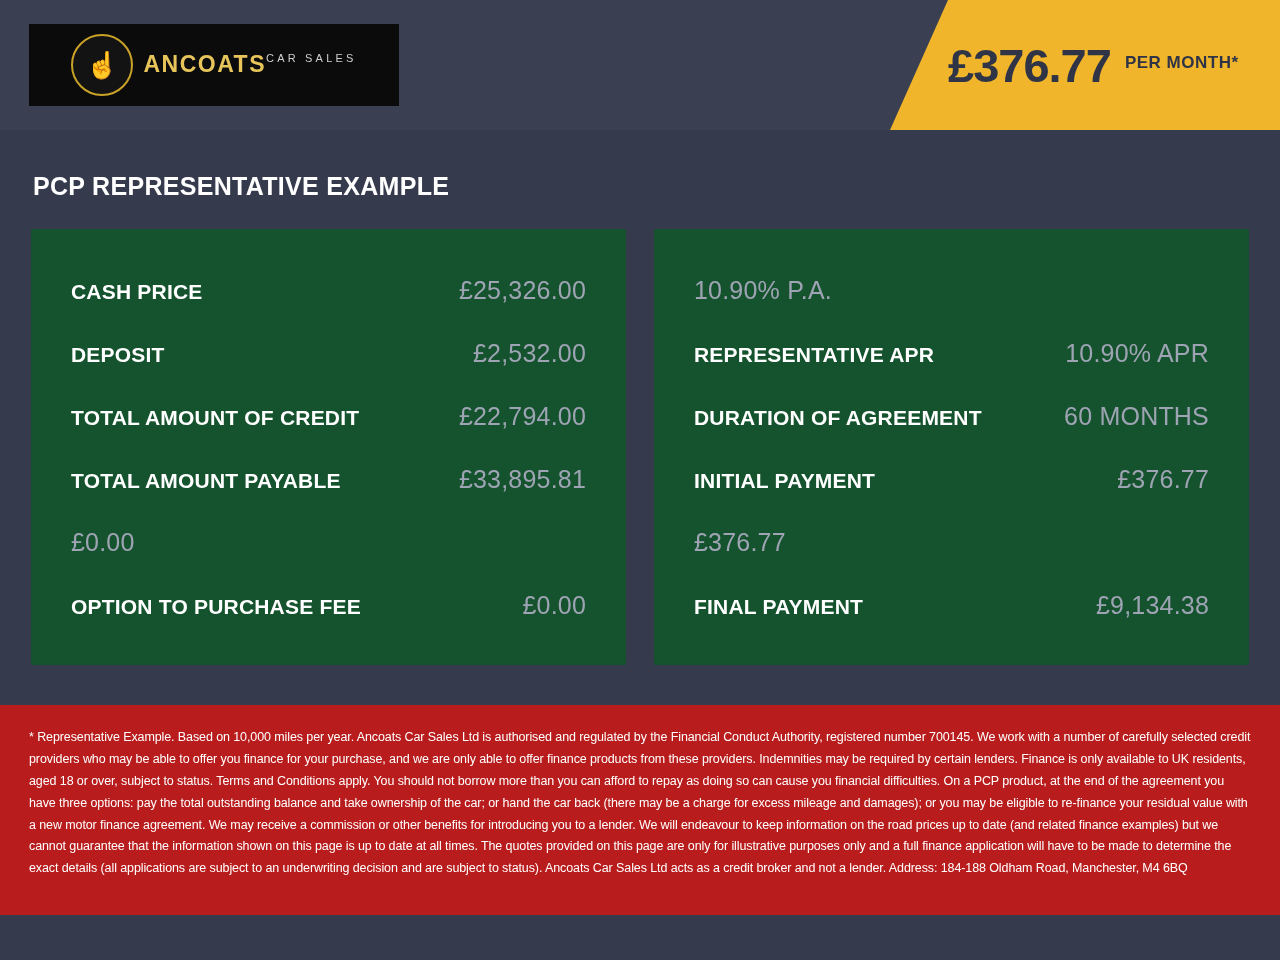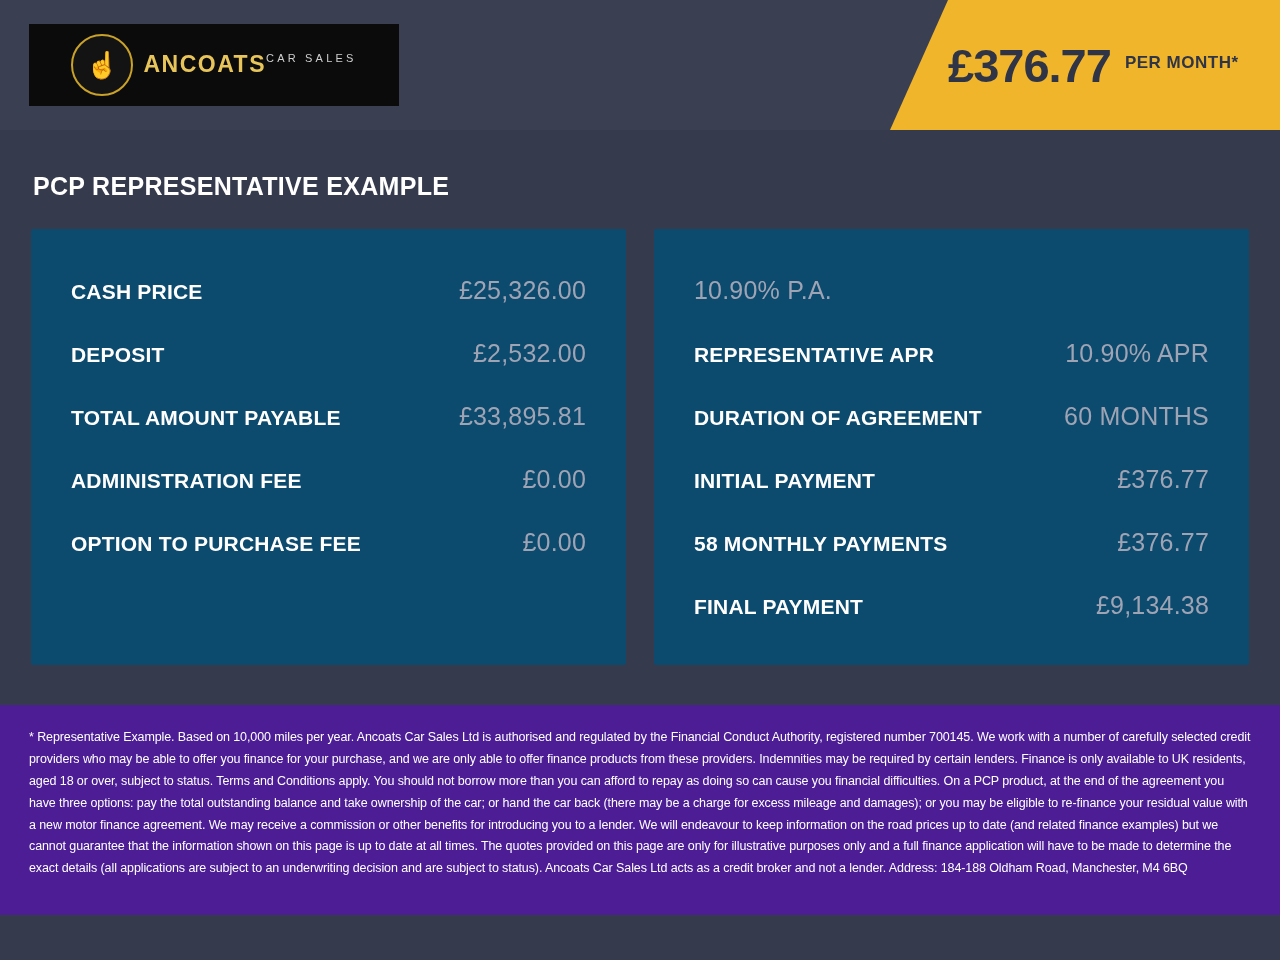--- a/index.html
+++ b/index.html
@@ -107,21 +107,21 @@
     font-weight: bold;
     letter-spacing: 0.3px;
     margin: 42px 0 28px 2px;
   }
 
   .panels {
     display: flex;
     gap: 28px;
   }
   .panel {
-    background: #0c4a6e;
+    background: #14532d;
     flex: 1;
     padding: 30px 40px 28px 40px;
     box-sizing: border-box;
     border-radius: 2px;
   }
   .row {
     display: flex;
     align-items: baseline;
     justify-content: space-between;
     padding: 17px 0;
@@ -137,21 +137,21 @@
     color: #9fa4b4;
     font-size: 25px;
     letter-spacing: 0.2px;
     white-space: nowrap;
     text-align: left;
   }
 
   
   .footer {
     margin-top: 40px;
-    background: #4c1d95;
+    background: #b91c1c;
     padding: 22px 29px 28px 29px;
     min-height: 210px;
     box-sizing: border-box;
   }
   .footer p {
     color: #ffffff;
     font-size: 12.5px;
     line-height: 1.75;
     margin: 0;
     letter-spacing: -0.1px;
@@ -184,25 +184,28 @@
     <div class="panel">
       <div class="row">
         <span class="row-label">CASH PRICE</span>
         <span class="row-value">£25,326.00</span>
       </div>
       <div class="row">
         <span class="row-label">DEPOSIT</span>
         <span class="row-value">£2,532.00</span>
       </div>
       <div class="row">
+        <span class="row-label">TOTAL AMOUNT OF CREDIT</span>
+        <span class="row-value">£22,794.00</span>
+      </div>
+      <div class="row">
         <span class="row-label">TOTAL AMOUNT PAYABLE</span>
         <span class="row-value">£33,895.81</span>
       </div>
       <div class="row">
-        <span class="row-label">ADMINISTRATION FEE</span>
         <span class="row-value">£0.00</span>
       </div>
       <div class="row">
         <span class="row-label">OPTION TO PURCHASE FEE</span>
         <span class="row-value">£0.00</span>
       </div>
     </div>
 
     <div class="panel">
       <div class="row">
@@ -214,21 +217,20 @@
       </div>
       <div class="row">
         <span class="row-label">DURATION OF AGREEMENT</span>
         <span class="row-value">60 MONTHS</span>
       </div>
       <div class="row">
         <span class="row-label">INITIAL PAYMENT</span>
         <span class="row-value">£376.77</span>
       </div>
       <div class="row">
-        <span class="row-label">58 MONTHLY PAYMENTS</span>
         <span class="row-value">£376.77</span>
       </div>
       <div class="row">
         <span class="row-label">FINAL PAYMENT</span>
         <span class="row-value">£9,134.38</span>
       </div>
     </div>
   </div>
 </div>
 

